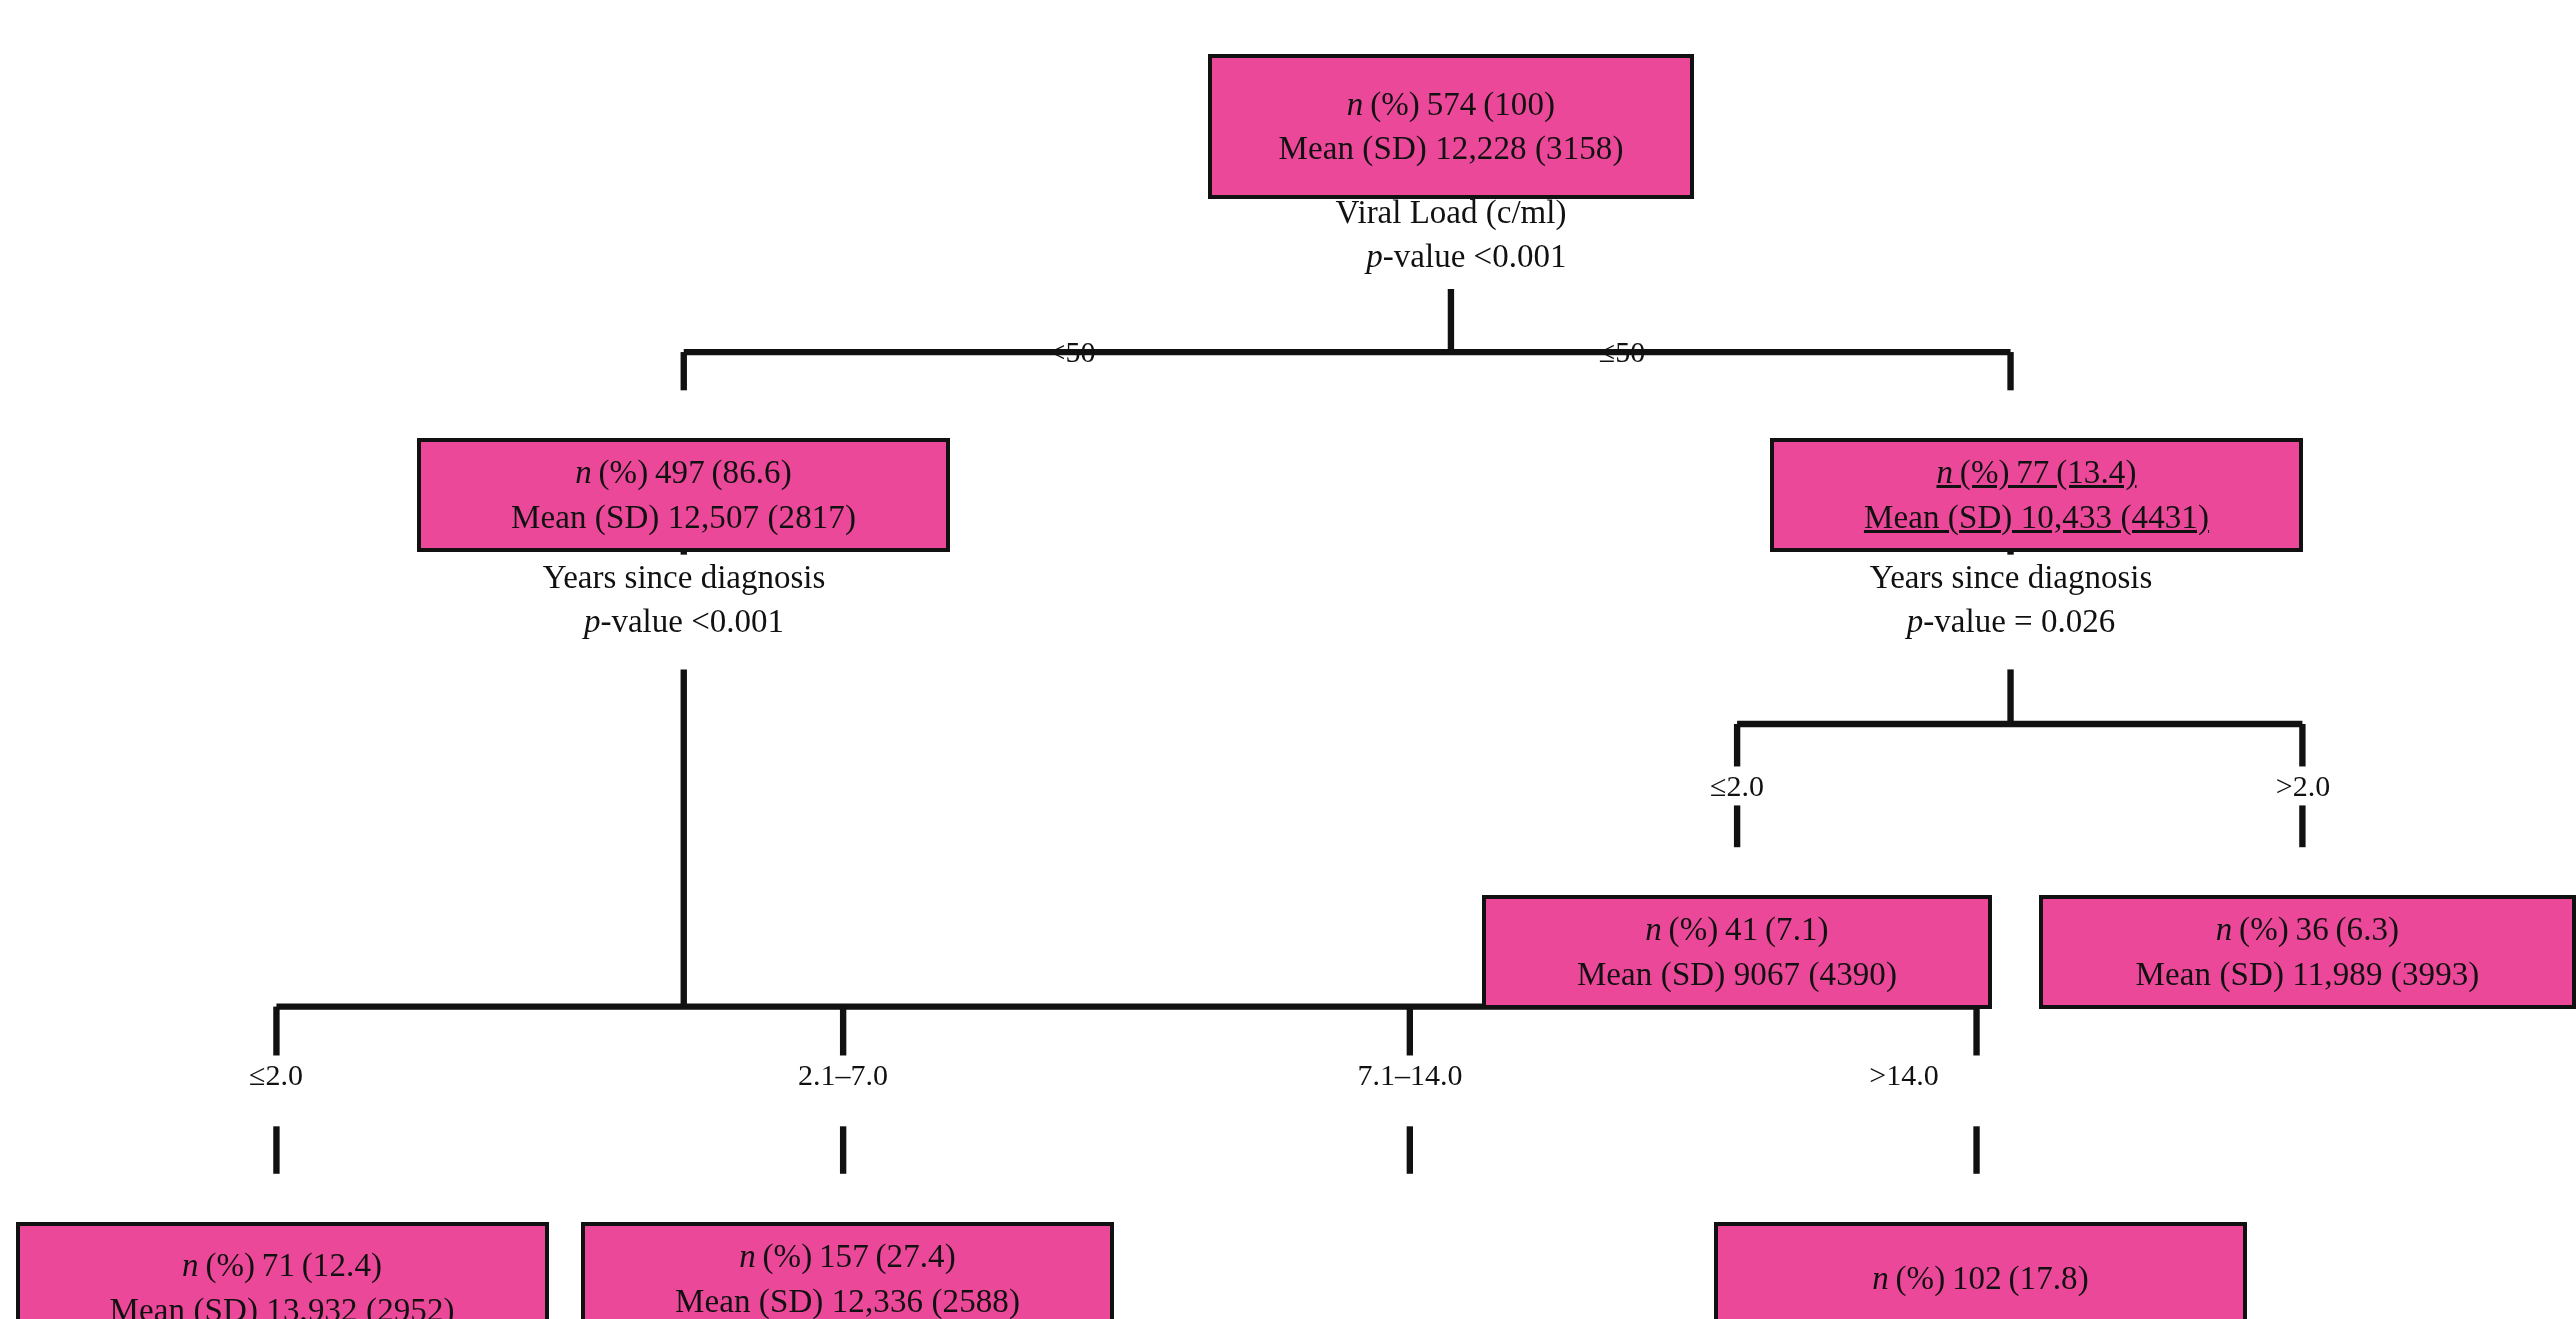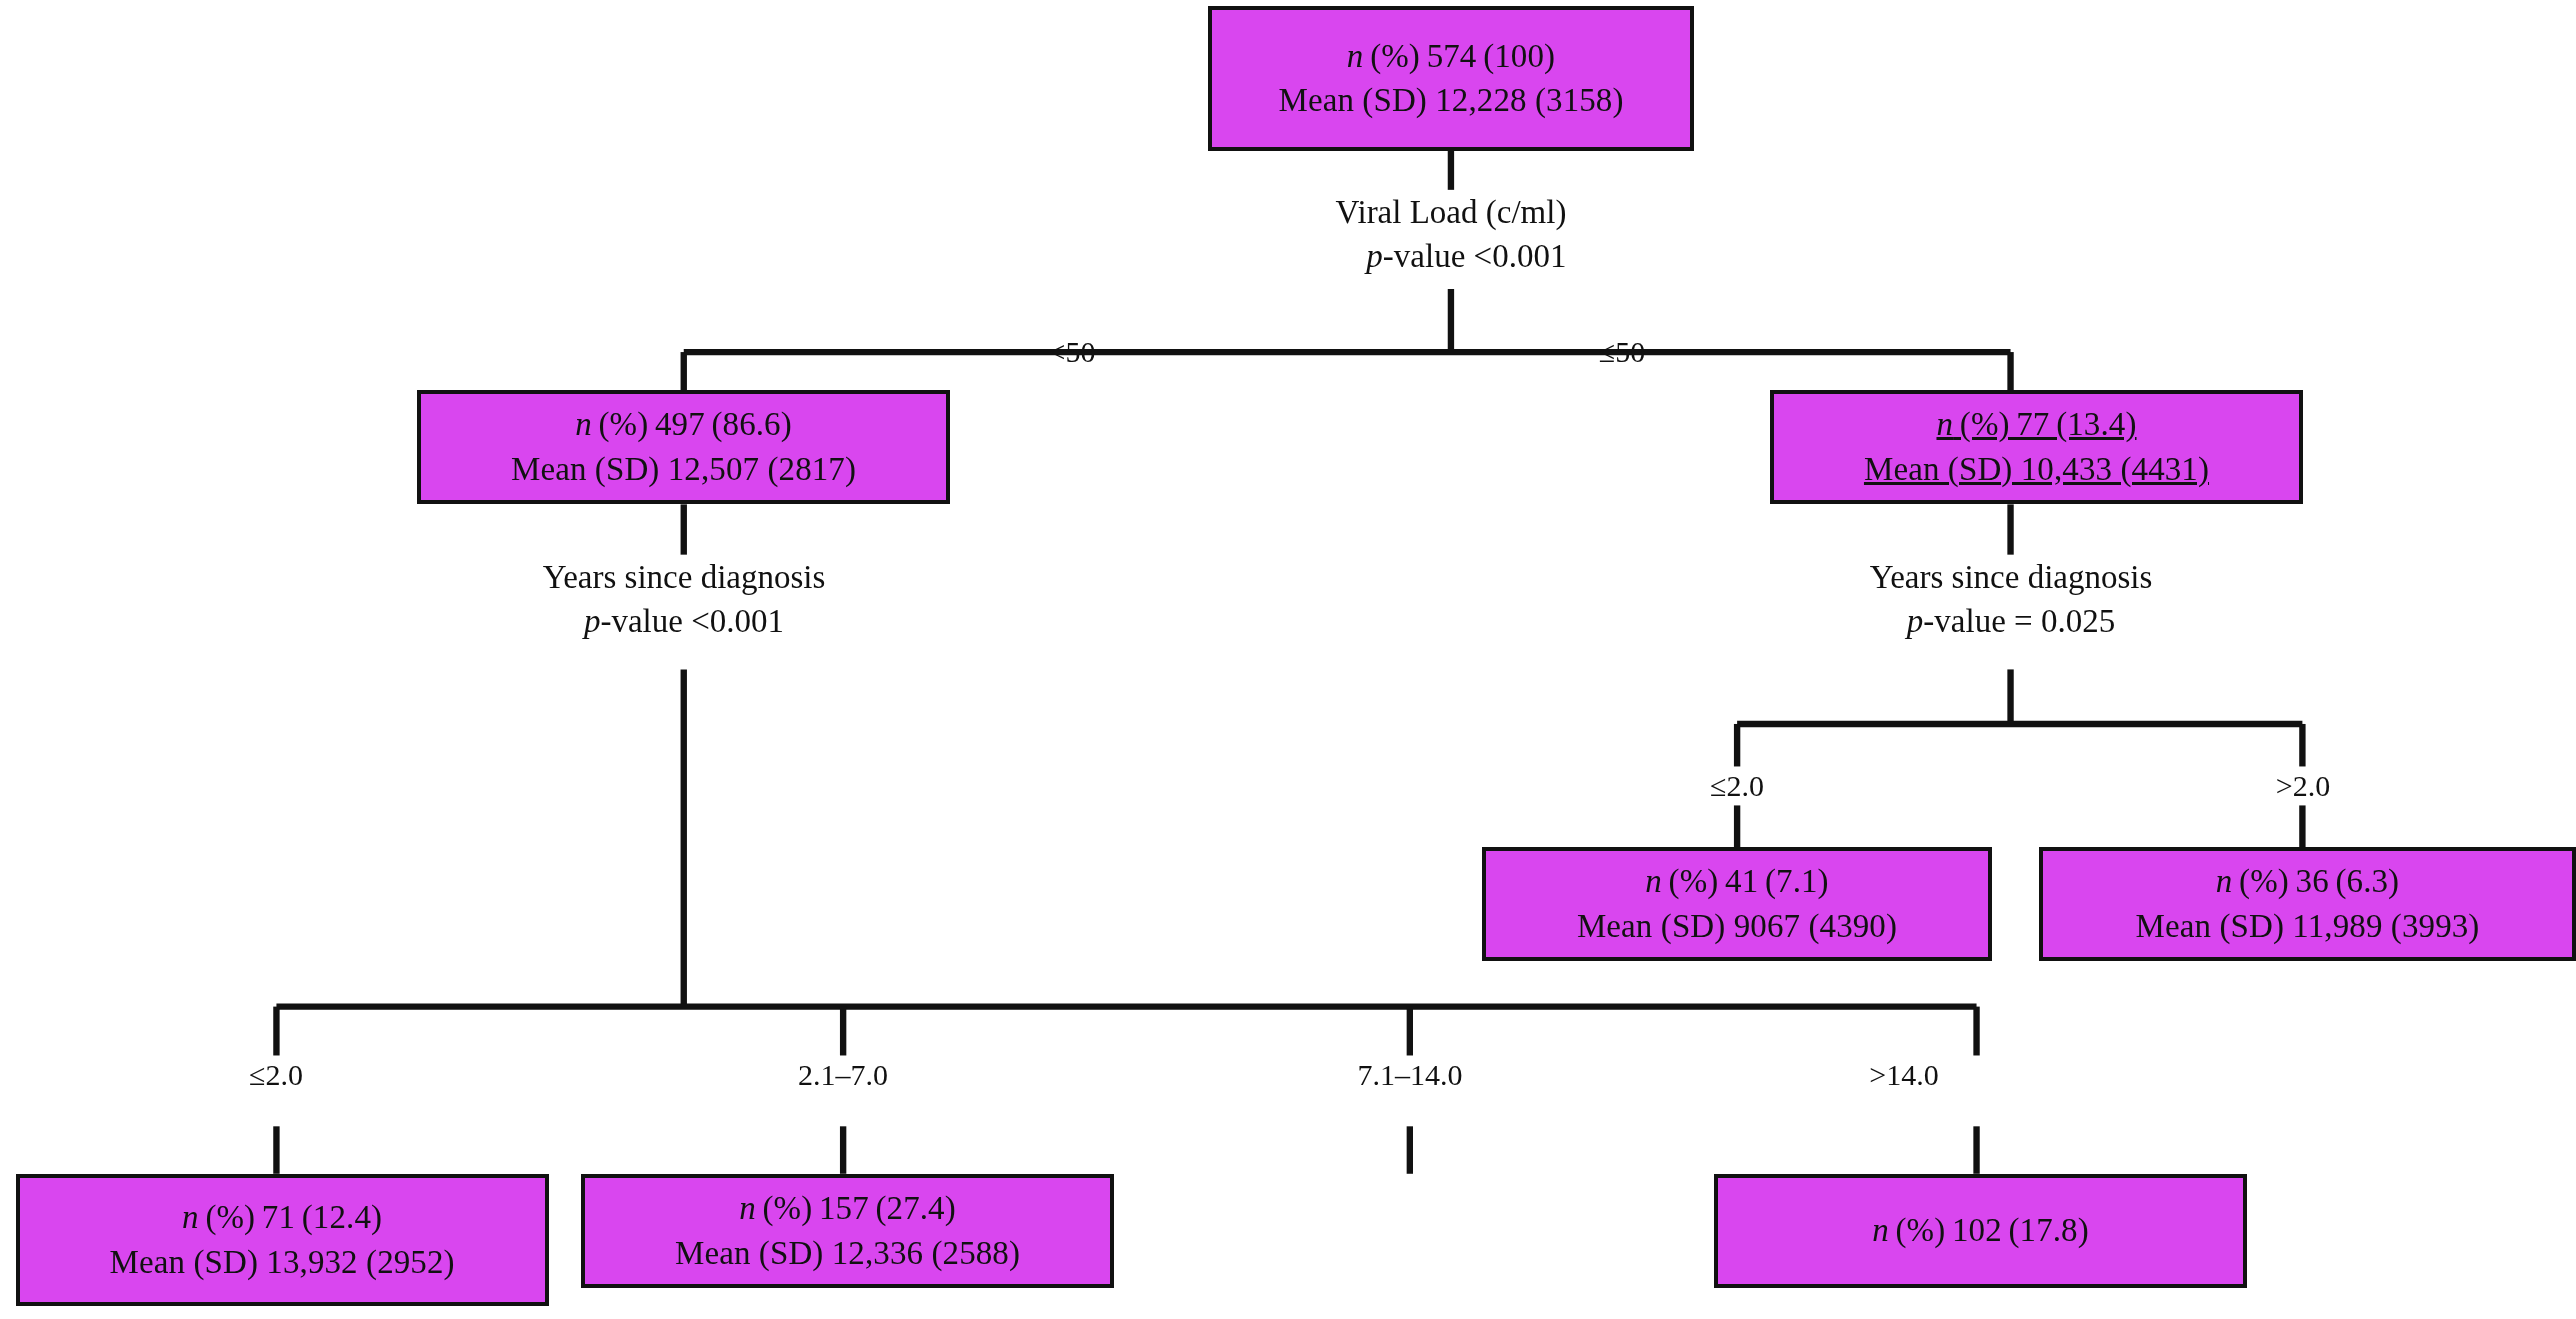--- a/index.html
+++ b/index.html
@@ -27,27 +27,28 @@
     stroke: #111111;
     stroke-width: 9;
     fill: none;
     stroke-linecap: butt;
   }
   
   .node {
     position: absolute;
     box-sizing: border-box;
     border: 4.3px solid #111111;
-    background: #d946ef;
+    background: #ec4899;
     display: flex;
     flex-direction: column;
     align-items: center;
     justify-content: center;
     line-height: 1.30;
     color: #111111;
+    margin-top: 48px;
   }
   .node .line1, .node .line2 {
     white-space: nowrap;
     font-size: 33px;
     letter-spacing: 0.1px;
   }
   .node .line1 { padding-bottom: 1.4px; }
   .nvar {
     font-style: italic;
     font-family: "Liberation Serif", "DejaVu Serif", serif;
@@ -143,21 +144,21 @@
     <span class="sl-p"><span class="pital">p</span><span>-value &lt;0.001</span></span>
   </div>
 
   <div class="node" style="left:1770px; top:390px; width:533px; height:114px;text-decoration:underline;">
     <span class="line1"><span class="nvar">n</span> (%) 77 (13.4)</span>
     <span class="line2">Mean (SD) 10,433 (4431)</span>
   </div>
 
   <div class="split-label" style="left:2011px; top:556px;">
     <span class="sl-var">Years since diagnosis</span>
-    <span class="sl-p"><span class="pital">p</span><span>-value = 0.025</span></span>
+    <span class="sl-p"><span class="pital">p</span><span>-value = 0.026</span></span>
   </div>
 
   <div class="edge-label" style="left:1737px; top:769px;"><span>≤2.0</span></div>
   <div class="edge-label" style="left:2303px; top:769px;"><span>&gt;2.0</span></div>
 
   <div class="node" style="left:1482px; top:847px; width:510px; height:114px;">
     <span class="line1"><span class="nvar">n</span> (%) 41 (7.1)</span>
     <span class="line2">Mean (SD) 9067 (4390)</span>
   </div>
 

